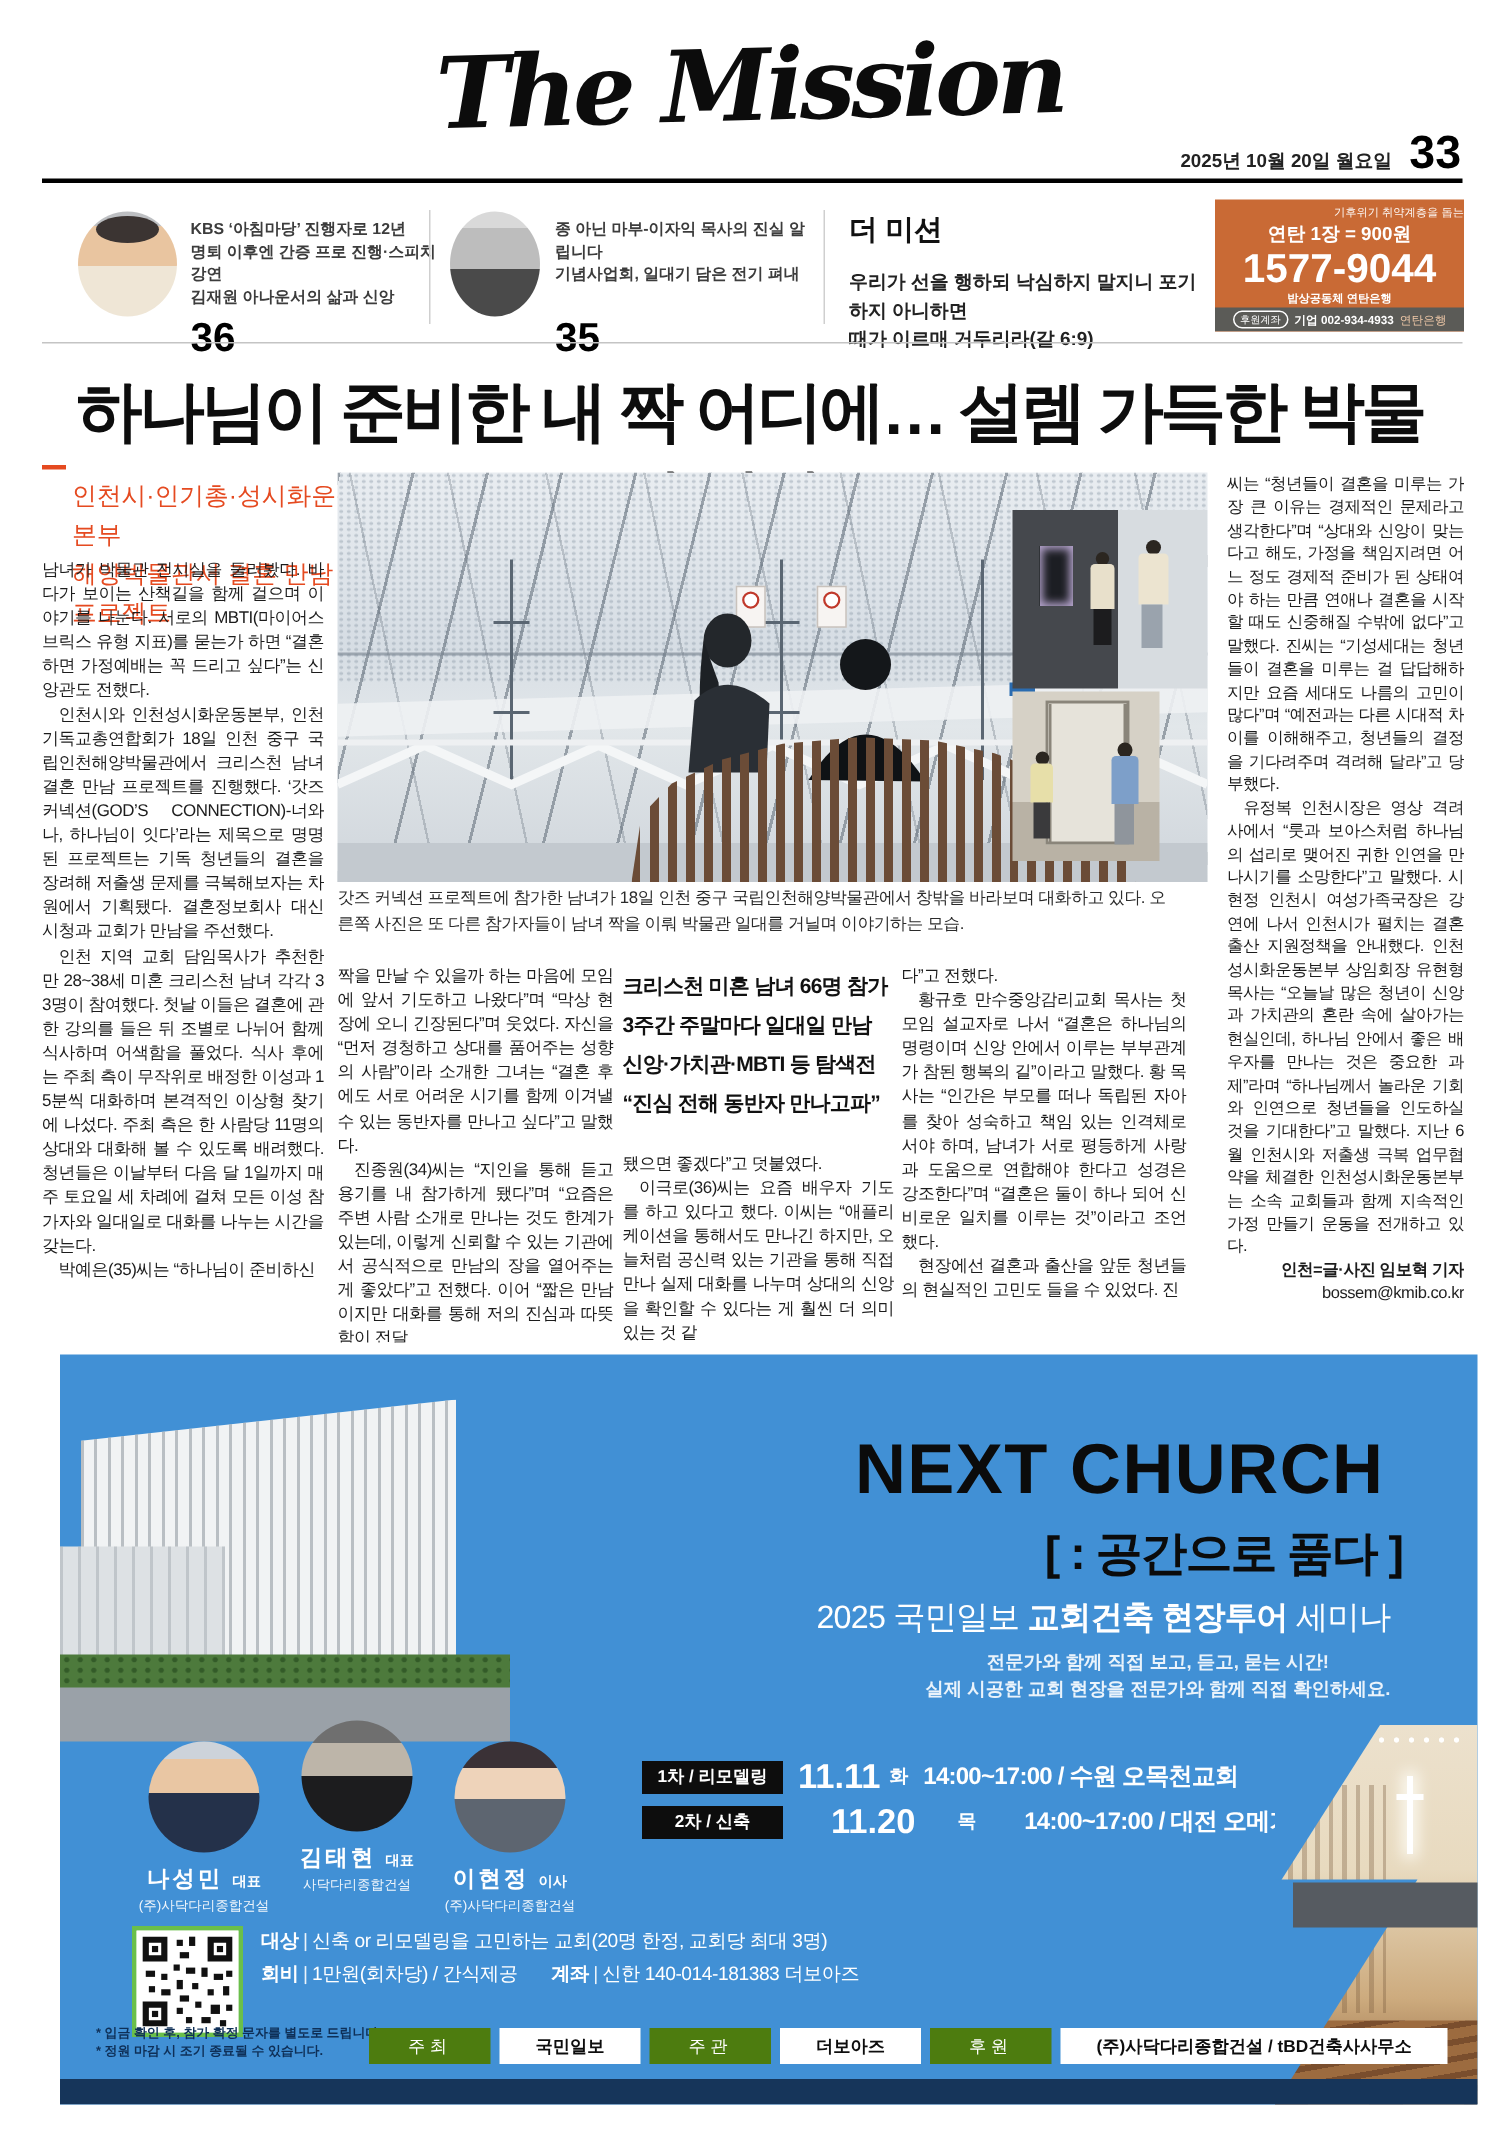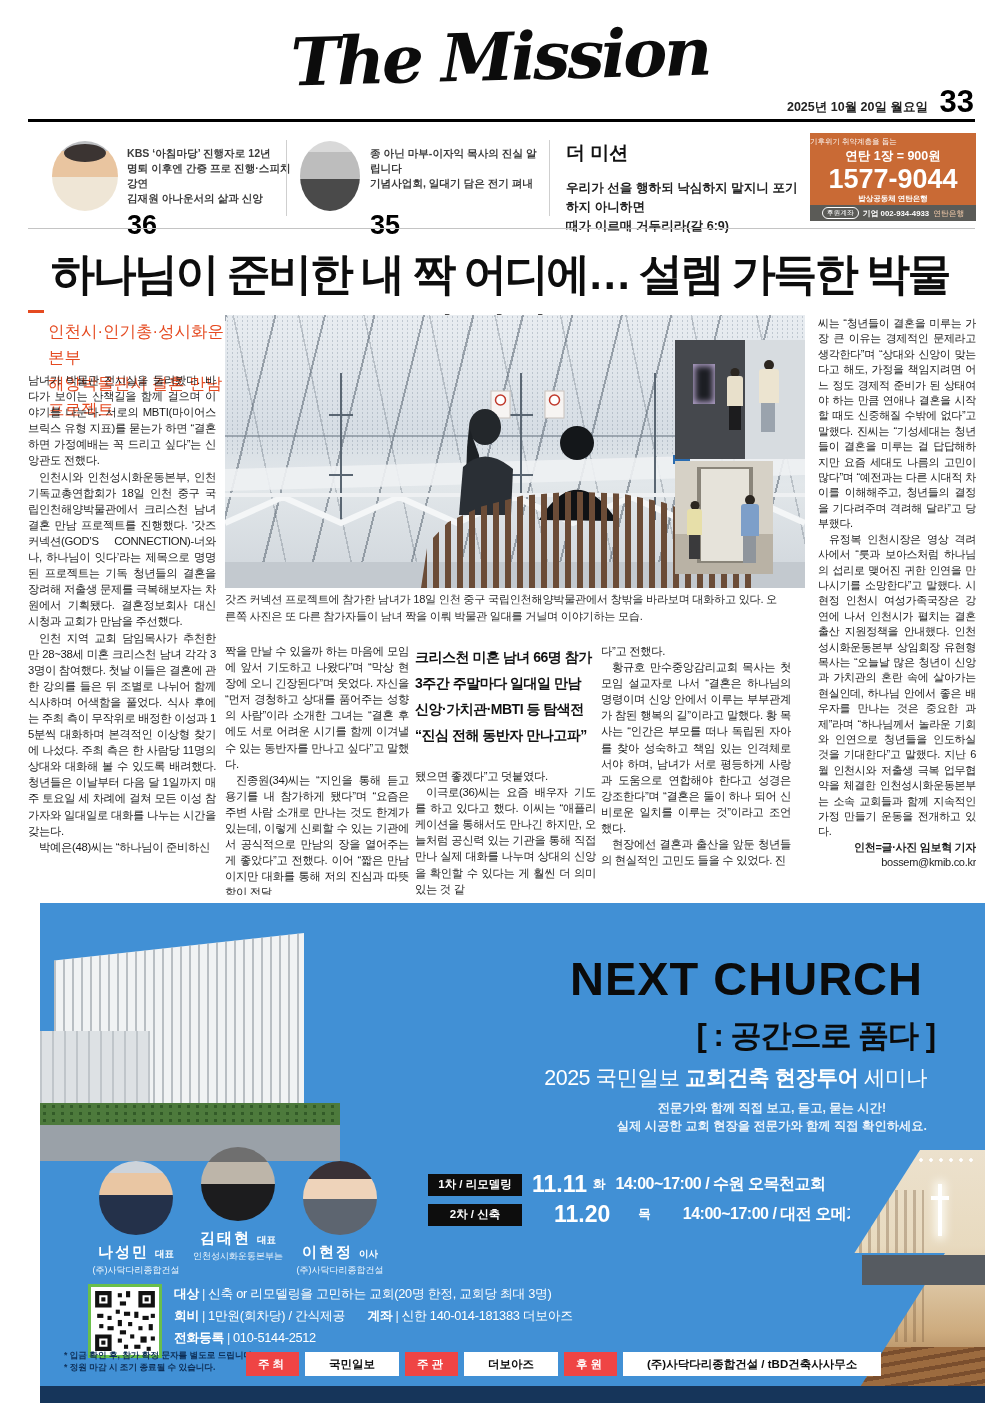--- a/index.html
+++ b/index.html
@@ -24,21 +24,21 @@
   .tp2{left:300px;top:141px;width:60px;height:70px;
        background:linear-gradient(180deg,#d9d9d9 0 16%,#c2bcb2 16% 55%,#4c4a48 55% 100%);filter:grayscale(1);}
   .tease-txt{font-size:10.6px;line-height:15px;color:#3c3c3c;font-weight:600;}
   .tease-num{font-size:27px;font-weight:900;color:#000;}
   .vdiv{width:1px;background:#cfcfcf;top:140px;height:76px;}
   .mission-title{font-size:19px;font-weight:900;color:#111;}
   .mission-verse{font-size:12.6px;line-height:19px;font-weight:700;color:#222;}
 
   
   .coal{left:810px;top:133px;width:166px;height:88px;background:#c96a35;color:#fff;overflow:hidden;}
-  .coal .tag{font-size:7.5px;text-align:left;margin-top:4px;opacity:.95;}
+  .coal .tag{font-size:7.5px;text-align:right;margin-top:4px;opacity:.95;}
   .coal .price{font-size:12.5px;font-weight:900;text-align:center;margin-top:1px;}
   .coal .phone{font-size:27px;font-weight:900;text-align:center;letter-spacing:0;line-height:28px;}
   .coal .org{font-size:7.5px;text-align:center;margin-top:1px;font-weight:700;}
   .coal .strip{position:absolute;left:0;bottom:0;width:100%;height:16px;background:#5b5b57;
                font-size:7.8px;display:flex;align-items:center;justify-content:center;gap:4px;}
   .coal .acctpill{border:1px solid #fff;border-radius:8px;padding:0 4px;font-size:6.8px;}
   .coal .acctsuffix{color:#f0c9a8;}
 
   
   .headline{left:40px;top:245px;width:920px;text-align:center;font-size:44px;font-weight:900;
@@ -139,22 +139,22 @@
   .church .tri-bl{position:absolute;left:0;bottom:0;border-style:solid;border-width:0 0 150px 95px;
      border-color:transparent transparent transparent #4190d5;}
   .grayband{position:absolute;left:822px;top:352px;width:126px;height:30px;background:#565b61;}
   .qr{position:absolute;left:48px;top:381px;width:68px;height:68px;background:#fff;border:3px solid #6abf4b;}
   .ad-info{position:absolute;left:134px;top:380px;font-size:12.8px;line-height:22px;color:#fff;
            letter-spacing:-0.3px;}
   .ad-info b{font-weight:900;}
   .ad-info .sep{opacity:.9;padding:0 3px;font-weight:400;}
   .ad-notes{position:absolute;left:24px;top:446px;font-size:8.6px;line-height:12px;color:#0e2f57;font-weight:700;}
   .badges{position:absolute;left:206px;top:449px;display:flex;gap:6px;align-items:center;}
-  .badges .b-label{background:#ef4444;color:#fff;font-size:11.5px;font-weight:700;height:24px;
-       display:flex;align-items:center;justify-content:center;padding:0 12px;letter-spacing:3px;}
+  .badges .b-label{background:#4d7c0f;color:#fff;font-size:11.5px;font-weight:400;height:24px;
+       display:flex;align-items:center;justify-content:center;padding:0 26px;letter-spacing:3px;}
   .badges .b-val{background:#fff;color:#0d0d0d;font-size:11.5px;font-weight:800;height:24px;
        display:flex;align-items:center;justify-content:center;padding:0 24px;}
   .navy{position:absolute;left:0;bottom:0;width:100%;height:17px;background:#16355a;}
 </style>
 </head>
 <body>
 
 <div class="page">
 
   <div class="abs logo">The Mission</div>
@@ -202,21 +202,21 @@
   <div class="abs redtick"></div>
   <div class="abs subhead">
     <div>인천시·인기총·성시화운동본부</div>
     <div>해양박물관서 결혼 만남 프로젝트</div>
   </div>
 
   <div class="abs bodycol col1">
     <p>남녀가 박물관 전시실을 둘러봤다. 바다가 보이는 산책길을 함께 걸으며 이야기를 나눈다. 서로의 MBTI(마이어스브릭스 유형 지표)를 묻는가 하면 “결혼하면 가정예배는 꼭 드리고 싶다”는 신앙관도 전했다.</p>
     <p class="ind">인천시와 인천성시화운동본부, 인천기독교총연합회가 18일 인천 중구 국립인천해양박물관에서 크리스천 남녀 결혼 만남 프로젝트를 진행했다. ‘갓즈 커넥션(GOD’S CONNECTION)-너와 나, 하나님이 잇다’라는 제목으로 명명된 프로젝트는 기독 청년들의 결혼을 장려해 저출생 문제를 극복해보자는 차원에서 기획됐다. 결혼정보회사 대신 시청과 교회가 만남을 주선했다.</p>
     <p class="ind">인천 지역 교회 담임목사가 추천한 만 28~38세 미혼 크리스천 남녀 각각 33명이 참여했다. 첫날 이들은 결혼에 관한 강의를 들은 뒤 조별로 나뉘어 함께 식사하며 어색함을 풀었다. 식사 후에는 주최 측이 무작위로 배정한 이성과 15분씩 대화하며 본격적인 이상형 찾기에 나섰다. 주최 측은 한 사람당 11명의 상대와 대화해 볼 수 있도록 배려했다. 청년들은 이날부터 다음 달 1일까지 매주 토요일 세 차례에 걸쳐 모든 이성 참가자와 일대일로 대화를 나누는 시간을 갖는다.</p>
-    <p class="ind">박예은(48)씨는 “하나님이 준비하신</p>
+    <p class="ind">박예은(35)씨는 “하나님이 준비하신</p>
   </div>
 
   <div class="abs photo">
     <div class="ph-perf"></div>
     <div class="ph-diag"></div>
     <div class="ph-rail"></div>
     <div class="ph-band"></div>
     <div class="ph-floor"></div>
     <svg width="580" height="273" viewBox="0 0 580 273" style="position:absolute;left:0;top:0;">
       <g stroke="#5a6672" stroke-width="2">
@@ -325,21 +325,21 @@
     </div>
 
     <div class="spk" style="left:48px;top:258px;">
       <div class="ph sph1"></div>
       <div class="nm"><span>나성민</span> <small>대표</small></div>
       <div class="org">(주)사닥다리종합건설</div>
     </div>
     <div class="spk" style="left:150px;top:244px;">
       <div class="ph sph2"></div>
       <div class="nm"><span>김태현</span> <small>대표</small></div>
-      <div class="org">인천성시화운동본부는</div>
+      <div class="org">사닥다리종합건설</div>
     </div>
     <div class="spk" style="left:252px;top:258px;">
       <div class="ph sph3"></div>
       <div class="nm"><span>이현정</span> <small>이사</small></div>
       <div class="org">(주)사닥다리종합건설</div>
     </div>
 
     <div class="sess" style="top:268px;">
       <span class="pill">1차 / 리모델링</span>
       <span class="date">11.11</span>
@@ -402,23 +402,20 @@
 
     <div class="ad-info">
       <div>
         <b>대상</b><span class="sep">|</span><span>신축 or 리모델링을 고민하는 교회(20명 한정, 교회당 최대 3명)</span>
       </div>
       <div>
         <b>회비</b><span class="sep">|</span><span>1만원(회차당) / 간식제공</span>
         <span style="display:inline-block;width:16px;"></span>
         <b>계좌</b><span class="sep">|</span><span>신한 140-014-181383 더보아즈</span>
       </div>
-      <div>
-        <b>전화등록</b><span class="sep">|</span><span>010-5144-2512</span>
-      </div>
     </div>
 
     <div class="ad-notes">
       <div>* 입금 확인 후, 참가 확정 문자를 별도로 드립니다.</div>
       <div>* 정원 마감 시 조기 종료될 수 있습니다.</div>
     </div>
 
     <div class="badges">
       <span class="b-label">주최</span>
       <span class="b-val">국민일보</span>

